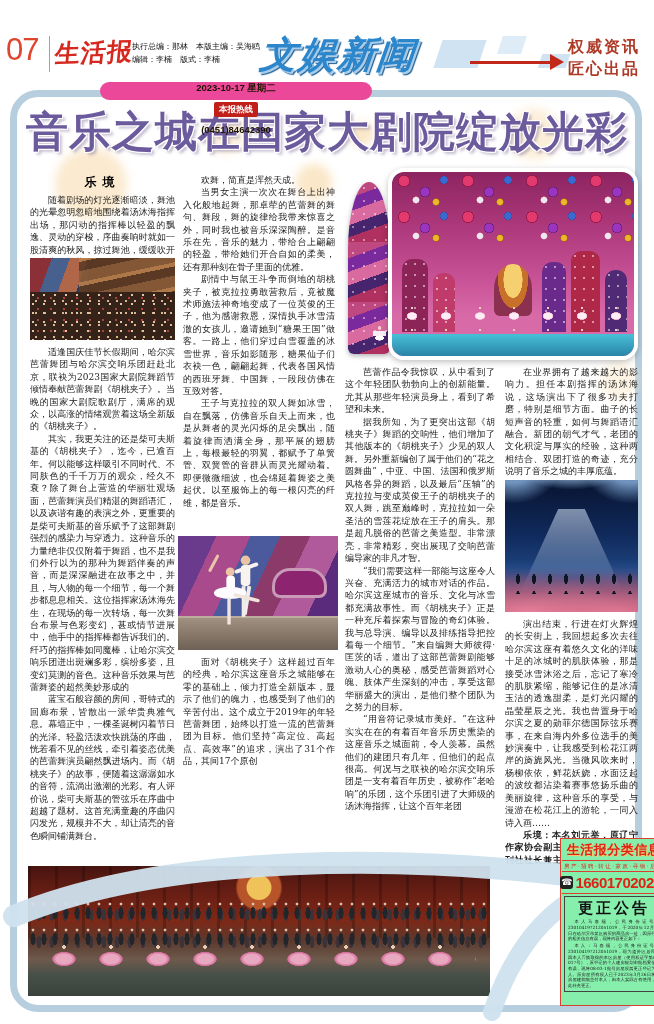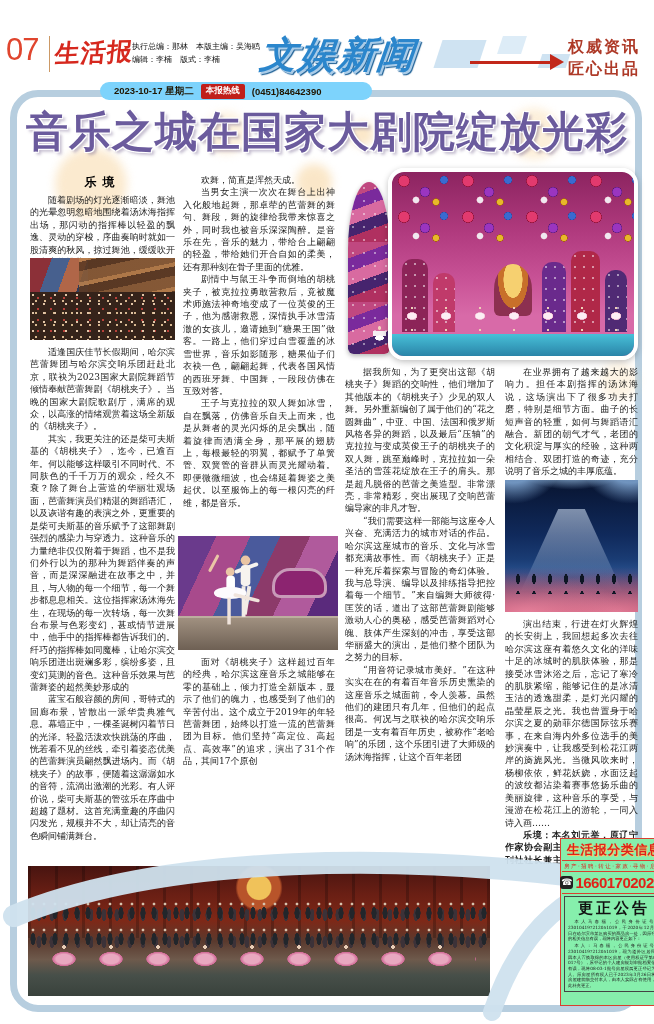--- a/index.html
+++ b/index.html
@@ -15,22 +15,22 @@
   .section-logo { left:260px; top:30px; font-size:37px; font-weight:900; font-style:italic; color:#2b86cc;
     text-shadow:2px 2px 0 #aacce8, 3px 3px 1px #1b5e94; transform:skewX(-6deg); letter-spacing:2px; white-space:nowrap; }
   .deco { background:#cfe3f2; transform:skewX(-18deg); }
   .deco.d1 { left:438px; top:40px; width:44px; height:28px; }
   .deco.d2 { left:500px; top:36px; width:24px; height:18px; background:#ddecf7; }
   .deco.d3 { left:540px; top:54px; width:28px; height:14px; }
   .arrow-line { left:470px; top:61px; width:82px; height:3px; background:#c2281a; }
   .arrow-head { left:550px; top:54px; width:0; height:0; border-left:14px solid #c2281a; border-top:8px solid transparent; border-bottom:8px solid transparent; }
   .slogan { left:568px; top:36px; font-size:16px; font-weight:800; color:#ae3a28; line-height:22px; letter-spacing:2px; }
 
-  .date-bar { left:100px; top:82px; width:272px; height:18px; background:#7dd3fc; border-radius:9px;
-    display:flex; align-items:center; gap:7px; padding:0 14px; z-index:6; font-family:"Liberation Sans",sans-serif; }
+  .date-bar { left:100px; top:82px; width:272px; height:18px; background:#ec4899; border-radius:9px;
+    display:flex; align-items:center; gap:7px; padding:0 14px; z-index:6; font-family:"Liberation Sans",sans-serif;flex-direction:column; }
   .date-text { font-size:9.5px; font-weight:bold; color:#201500; white-space:nowrap; }
   .hotline-badge { background:#c01f1a; color:#fff; font-size:8.5px; font-weight:bold; padding:1.5px 5px; border-radius:2px; white-space:nowrap; }
   .hotline-number { font-size:9.5px; font-weight:bold; color:#201500; white-space:nowrap; }
 
   
   .frame { left:10px; top:90px; width:632px; height:922px; border:7px solid #b7cedf; border-radius:28px; background:#fff; z-index:0; }
   .bokeh { border-radius:50%; filter:blur(5px); z-index:1; }
 
   
   .headline { left:0; right:0; top:104px; text-align:center; font-size:42px; font-weight:bold; color:#6b5b9d; letter-spacing:1px; z-index:2; white-space:nowrap;
@@ -226,20 +226,21 @@
   <span class="bld" style="left:17%;width:9%;height:32%;background-color:#c03a6a"></span>
   <span class="bld" style="left:62%;width:10%;height:38%;background-color:#6a2a8c"></span>
   <span class="bld" style="left:74%;width:12%;height:44%;background-color:#b02848"></span>
   <span class="bld" style="left:88%;width:9%;height:34%;background-color:#502a74"></span>
   <div class="arch"></div>
   <div class="dancers"></div>
   <div class="floor"></div>
 </div>
 
 <div class="abs colblock" style="left:345px;top:366px;width:150px;height:498px">
+  <div class="para">芭蕾作品令我惊叹，从中看到了这个年轻团队勃勃向上的创新能量。尤其从那些年轻演员身上，看到了希望和未来。</div>
   <div class="para">据我所知，为了更突出这部《胡桃夹子》舞蹈的交响性，他们增加了其他版本的《胡桃夹子》少见的双人舞。另外重新编创了属于他们的“花之圆舞曲”，中亚、中国、法国和俄罗斯风格各异的舞蹈，以及最后“压轴”的克拉拉与变成英俊王子的胡桃夹子的双人舞，跳至巅峰时，克拉拉如一朵圣洁的雪莲花绽放在王子的肩头。那是超凡脱俗的芭蕾之美造型。非常漂亮，非常精彩，突出展现了交响芭蕾编导家的非凡才智。</div>
   <div class="para">“我们需要这样一部能与这座令人兴奋、充满活力的城市对话的作品。哈尔滨这座城市的音乐、文化与冰雪都充满故事性。而《胡桃夹子》正是一种充斥着探索与冒险的奇幻体验。我与总导演、编导以及排练指导把控着每一个细节。”来自编舞大师彼得·匡茨的话，道出了这部芭蕾舞剧能够激动人心的奥秘，感受芭蕾舞蹈对心魄、肢体产生深刻的冲击，享受这部华丽盛大的演出，是他们整个团队为之努力的目标。</div>
   <div class="para">“用音符记录城市美好。”在这种实实在在的有着百年音乐历史熏染的这座音乐之城面前，令人羡慕。虽然他们的建团只有几年，但他们的起点很高。何况与之联袂的哈尔滨交响乐团是一支有着百年历史，被称作“老哈响”的乐团，这个乐团引进了大师级的汤沐海指挥，让这个百年老团</div>
 </div>
 
 <div class="abs colblock" style="left:505px;top:366px;width:133px;height:112px">
   <div class="para">在业界拥有了越来越大的影响力。担任本剧指挥的汤沐海说，这场演出下了很多功夫打磨，特别是细节方面。曲子的长短声音的轻重，如何与舞蹈语汇融合。新团的朝气才气，老团的文化积淀与厚实的经验，这种两相结合、双团打造的奇迹，充分说明了音乐之城的丰厚底蕴。</div>
 </div>
 <div class="abs photo ph-bluestage" style="left:505px;top:480px;width:133px;height:132px">
   <div class="drapes"></div>

